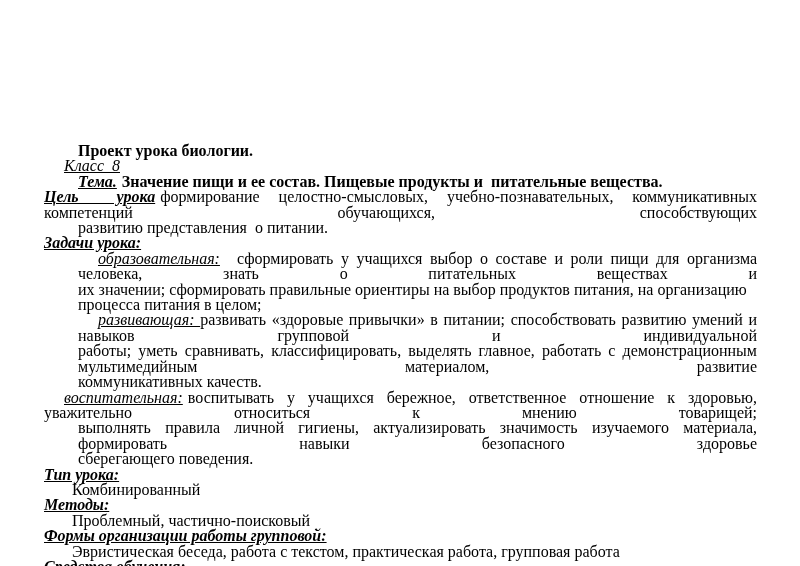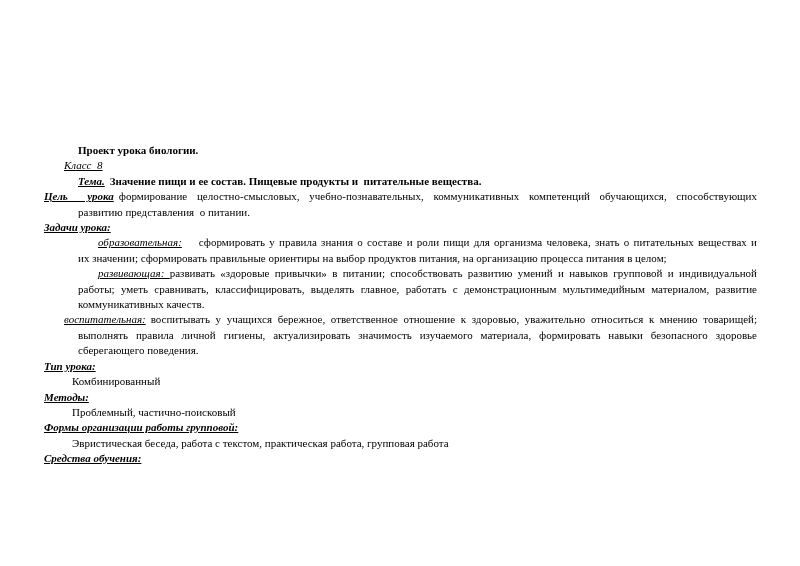--- a/index.html
+++ b/index.html
@@ -2,21 +2,21 @@
 <html><head>
 <meta charset="utf-8">
 <style>
   html,body { margin:0; padding:0; background:#ffffff; }
   .page {
     position: relative;
     width: 800px;
     height: 566px;
     background: #ffffff;
     font-family: "Liberation Serif", "DejaVu Serif", serif;
-    font-size: 11px;
+    font-size: 16px;
     color: #000000;
     overflow: hidden;
   }
   .content {
     padding: 143px 43px 0 44px; 
   }
   .line { line-height: 15.4px; white-space: normal; }
   .pre  { white-space: pre-wrap; }
   .just { text-align: justify; text-align-last: justify; }
   .ind  { padding-left: 34px; }   
@@ -37,21 +37,21 @@
 
     <div class="line"><span class="lbl">Класс  8</span></div>
 
     <div class="line ind pre"><span class="hdr">Тема.</span><span class="sp"></span><span class="b">Значение пищи и ее состав. Пищевые продукты и  питательные вещества.</span></div>
 
     <div class="line just"><span class="hdr">Цель  урока</span><span class="sp"></span><span>формирование целостно-смысловых, учебно-познавательных, коммуникативных компетенций обучающихся, способствующих</span></div>
     <div class="line ind pre">развитию представления  о питании.</div>
 
     <div class="line"><span class="hdr">Задачи урока:</span></div>
 
-    <div class="line ind just"><span class="lbl">образовательная:</span><span class="tab"></span><span>сформировать у правила знания о составе и роли пищи для организма человека, знать о питательных веществах и</span></div>
+    <div class="line ind just"><span class="lbl">образовательная:</span><span class="tab"></span><span>сформировать у учащихся выбор о составе и роли пищи для организма человека, знать о питательных веществах и</span></div>
     <div class="line ind">их значении; сформировать правильные ориентиры на выбор продуктов питания, на организацию процесса питания в целом;</div>
 
     <div class="line ind just"><span class="lbl">развивающая: </span><span>развивать «здоровые привычки» в питании; способствовать развитию умений и навыков групповой и индивидуальной</span></div>
     <div class="line ind just">работы;  уметь сравнивать, классифицировать, выделять главное, работать с  демонстрационным мультимедийным материалом, развитие</div>
     <div class="line ind">коммуникативных качеств.</div>
 
     <div class="line just"><span class="lbl">воспитательная:</span><span class="sp"></span><span>воспитывать у учащихся бережное, ответственное отношение к здоровью, уважительно относиться к мнению товарищей;</span></div>
     <div class="line ind just">выполнять правила личной гигиены, актуализировать значимость изучаемого материала, формировать навыки безопасного здоровье</div>
     <div class="line ind">сберегающего поведения.</div>
 

